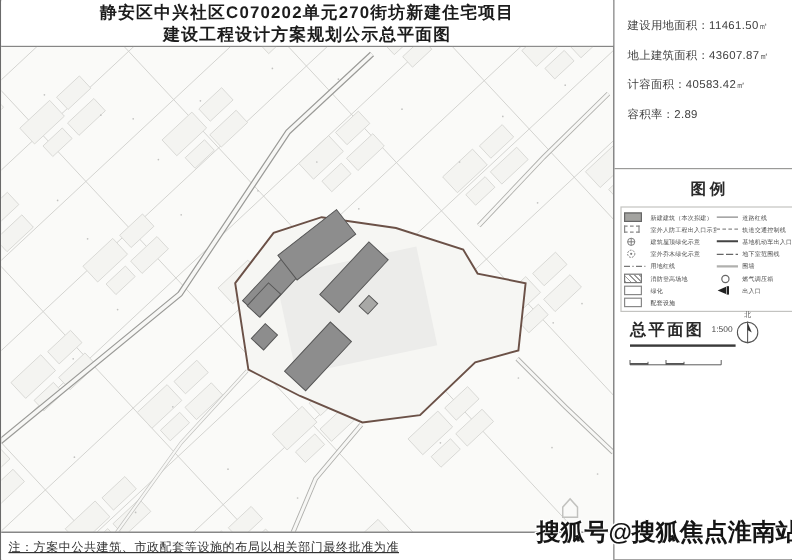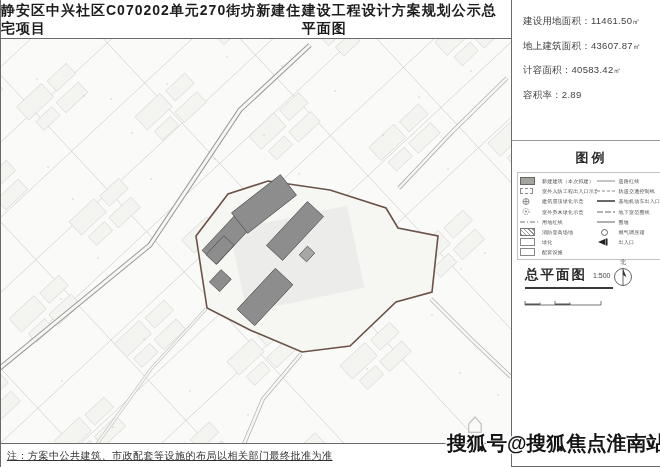--- a/index.html
+++ b/index.html
@@ -1,21 +1,21 @@
 <!DOCTYPE html>
 <html><head>
 <meta charset="utf-8">
 <style>
   html,body{margin:0;padding:0;background:#e8e8e8;}
   .sheet{position:relative;width:660px;height:467px;background:#ffffff;
          font-family:"Liberation Sans","DejaVu Sans",sans-serif;color:#222;
          box-shadow:inset 0 0 0 1px #6a6a6a;overflow:hidden;}
   
   .title-block{position:absolute;left:1px;top:0;width:510px;height:38px;
-               display:flex;justify-content:center;align-items:center;
+               display:flex;flex-direction:column;justify-content:center;align-items:center;
                background:#fff;z-index:3;}
   .title-line{font-size:14px;font-weight:bold;line-height:18px;letter-spacing:1px;color:#1c1c1c;}
   
   .map-area{position:absolute;left:1px;top:38px;width:510px;height:405px;
             border-top:1px solid #6a6a6a;background:#fafaf8;overflow:hidden;z-index:1;}
   
   .note-strip{position:absolute;left:1px;top:443px;width:510px;height:35px;
               border-top:1px solid #6a6a6a;background:#fff;z-index:3;
               font-size:10px;color:#333;padding-top:5px;box-sizing:border-box;
               padding-left:6px;letter-spacing:0.5px;white-space:nowrap;text-decoration:underline;}

